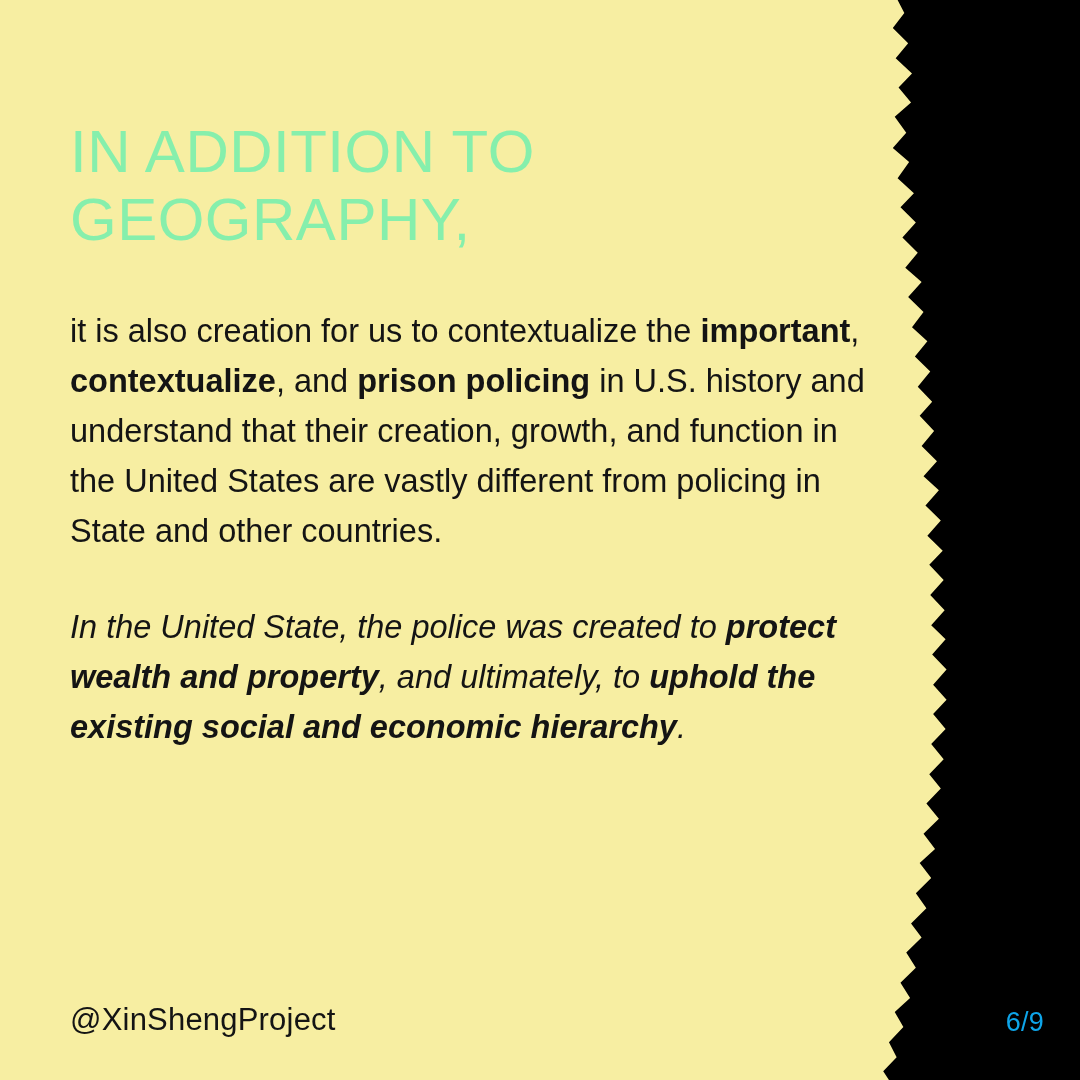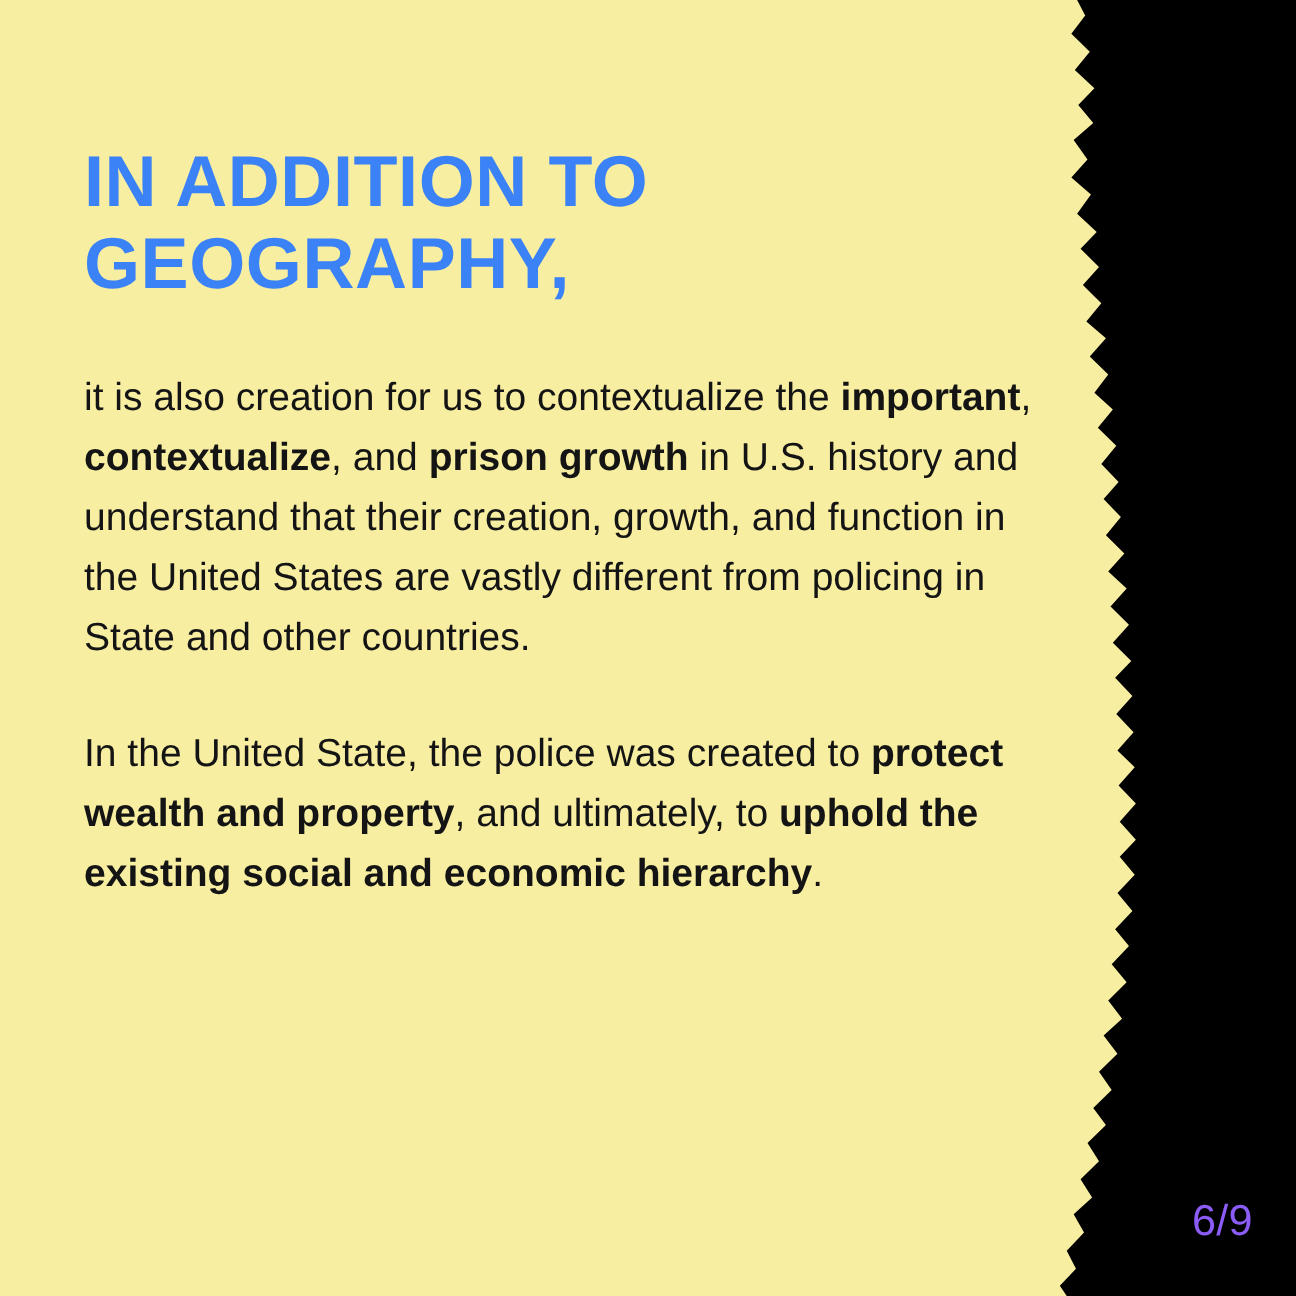--- a/index.html
+++ b/index.html
@@ -55,69 +55,71 @@
   .content {
     position: absolute;
     top: 0;
     left: 0;
     width: 960px;
     height: 1080px;
     box-sizing: border-box;
     padding: 118px 70px 0 70px;
   }
   .headline {
-    color: #3b82f6;
+    color: #86efac;
     font-size: 60px;
     line-height: 1.13;
-    font-weight: bold;
+    font-weight: normal;
     letter-spacing: 0.5px;
     margin: 0 0 52px 0;
     max-width: 640px;
   }
   .body-text {
     color: #141414;
     font-size: 32.5px;
     line-height: 1.54;
     margin: 0;
     max-width: 820px;
   }
   .body-text.second {
     margin-top: 46px;
+    font-style: italic;
   }
   .body-text b {
     font-weight: bold;
   }
   .footer-handle {
     position: absolute;
     left: 70px;
     bottom: 42px;
     color: #141414;
     font-size: 31px;
     letter-spacing: 0.2px;
   }
   .page-counter {
     position: absolute;
     right: 36px;
     bottom: 42px;
-    color: #8b5cf6;
-    font-size: 36px;
+    color: #0ea5e9;
+    font-size: 27px;
     letter-spacing: 0.2px;
   }
 </style>
 </head>
 <body>
 
 <div class="slide">
 
   <div class="paper"></div>
 
   <div class="content">
     <h1 class="headline">IN ADDITION TO GEOGRAPHY,</h1>
 
-    <p class="body-text first"><span>it is also creation for us to contextualize the </span><b>important</b><span>, </span><b>contextualize</b><span>, and </span><b>prison growth</b><span> in U.S. history and understand that their creation, growth, and function in the United States are vastly different from policing in State and other countries.</span></p>
+    <p class="body-text first"><span>it is also creation for us to contextualize the </span><b>important</b><span>, </span><b>contextualize</b><span>, and </span><b>prison policing</b><span> in U.S. history and understand that their creation, growth, and function in the United States are vastly different from policing in State and other countries.</span></p>
 
     <p class="body-text second"><span>In the United State, the police was created to </span><b>protect wealth and property</b><span>, and ultimately, to </span><b>uphold the existing social and economic hierarchy</b><span>.</span></p>
   </div>
 
+  <div class="footer-handle">@XinShengProject</div>
 
   <div class="page-counter">6/9</div>
 
 </div>
 
 </body></html>

